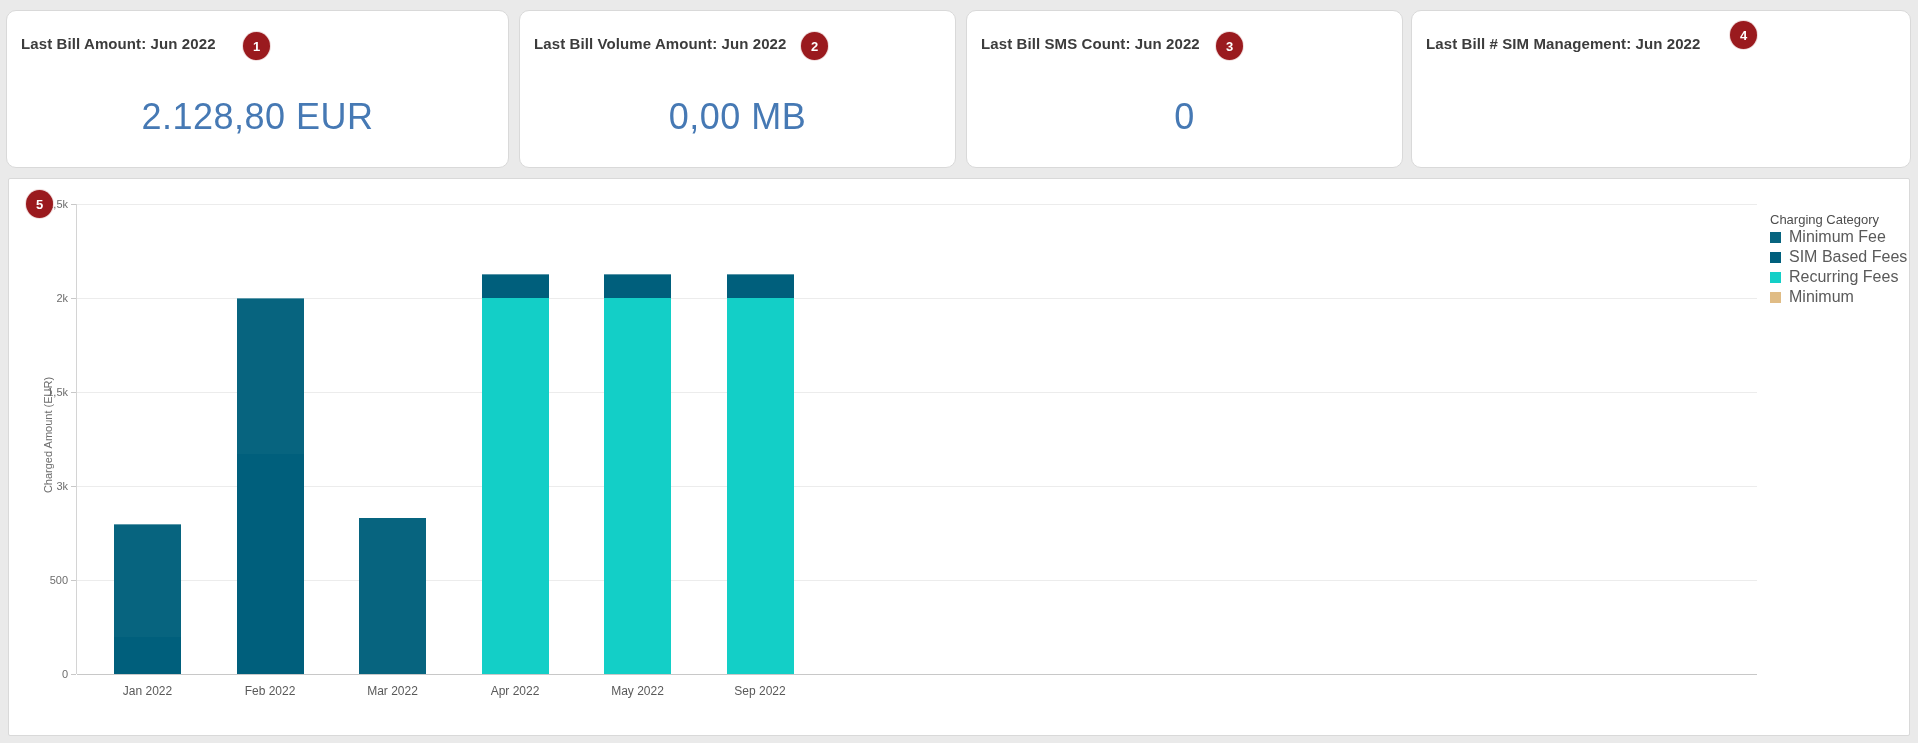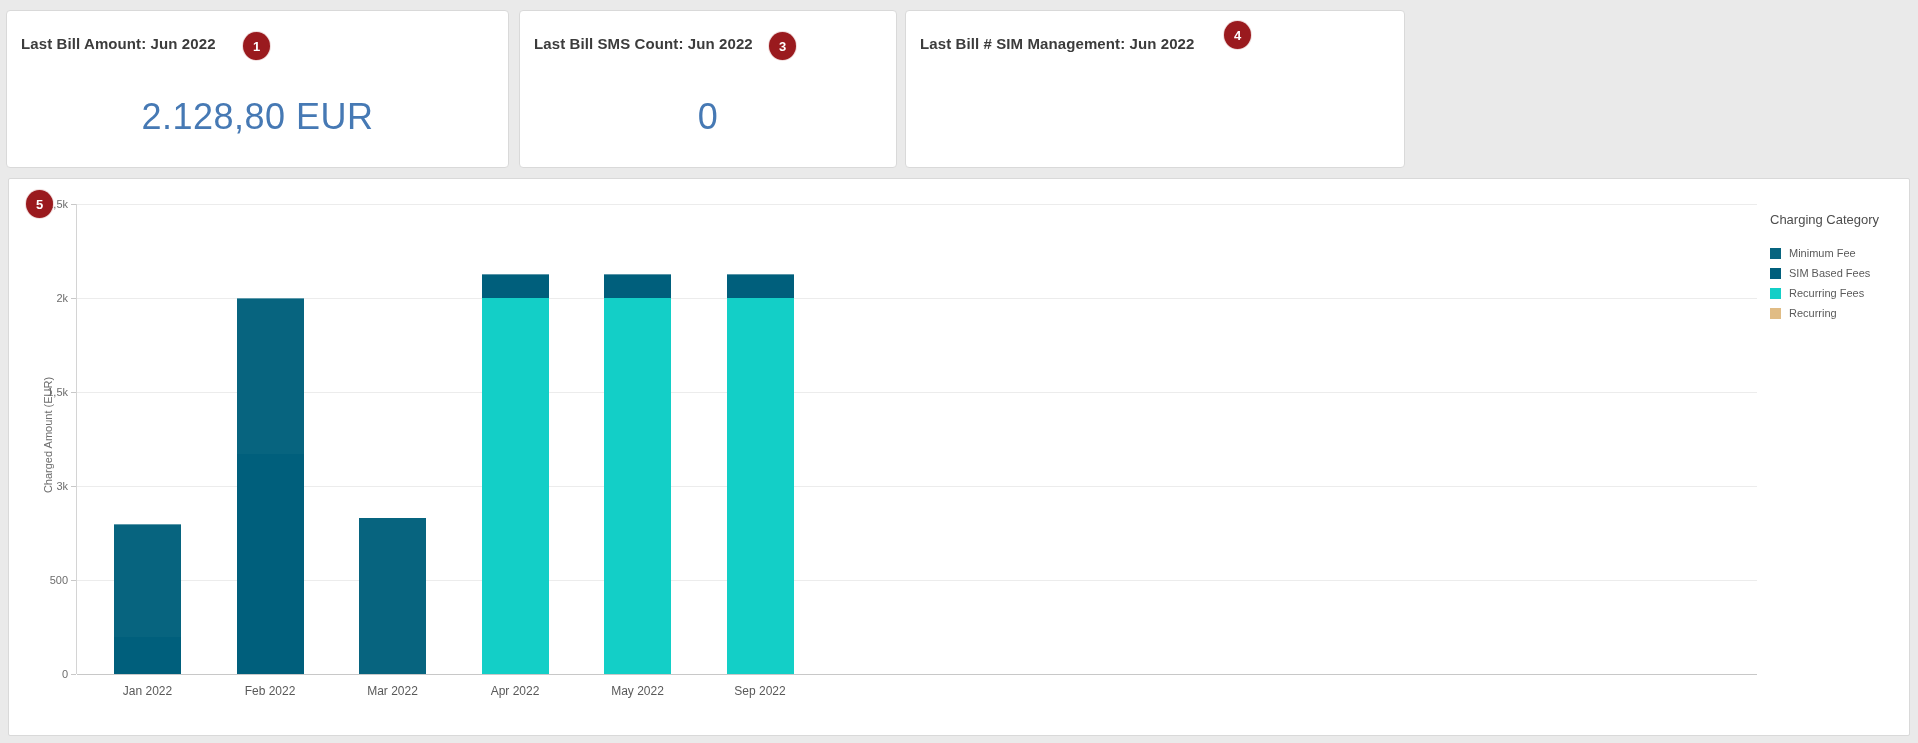--- a/index.html
+++ b/index.html
@@ -4,25 +4,25 @@
 <style>
   * { margin:0; padding:0; box-sizing:border-box; }
   html,body { background:#eaeaea; font-family:"Liberation Sans", sans-serif; }
   #stage {
     position:relative; width:1918px; height:743px; background:#eaeaea; overflow:hidden;
   }
   
   .kpi-row { position:absolute; left:6px; top:10px; width:1905px; height:158px; display:flex; }
   .kpi-card {
     position:relative; height:158px; background:#ffffff;
-    border:1px solid #d9d9d9; border-radius:4px;
+    border:1px solid #d9d9d9; border-radius:10px;
   }
   .kpi-card.c1 { width:503px; margin-right:10px; }
   .kpi-card.c2 { width:437px; margin-right:10px; }
-  .kpi-card.c3 { width:378px; margin-right:8px; }
+  .kpi-card.c3 { width:437px; margin-right:8px; }
   .kpi-card.c4 { width:500px;padding-left:9px; }
   .kpi-title {
     position:absolute; left:14px; top:24px; font-size:15px; font-weight:bold;
     color:#3c3c3c; letter-spacing:0.1px; white-space:nowrap;
   }
   .kpi-value {
     position:absolute; left:0; top:85px; width:100%; text-align:center;
     font-size:36px; color:#4679b4; font-weight:400; letter-spacing:0.5px;
   }
   
@@ -54,35 +54,40 @@
     font-size:11px; color:#6d6d6d;
   }
   .bar-seg { position:absolute; }
   .bar-seg.divided { box-shadow: inset 0 1px 0 rgba(255,255,255,0.35); }
   .x-label {
     position:absolute; top:480px; width:90px; text-align:center;
     font-size:12px; color:#595959;
   }
   
   .legend { position:absolute; left:1761px; top:33px; width:138px; }
-  .legend-title { font-size:13px; color:#4d4d4d; margin-bottom:16px; white-space:nowrap; }
+  .legend-title { font-size:13px; color:#4d4d4d; white-space:nowrap; }
   .legend-item { display:flex; align-items:center; height:20px; cursor:pointer; }
   .legend-swatch { width:11px; height:11px; margin-right:8px; flex:none; }
-  .legend-label { font-size:11px; color:#5a5a5a; white-space:nowrap; }
+  .legend-label { font-size:16px; color:#5a5a5a; white-space:nowrap; }
 </style>
 </head>
 <body>
 
 <div id="stage">
 
   <div class="kpi-row">
     <div class="kpi-card c1">
       <div class="kpi-title">Last Bill Amount: Jun 2022</div>
       <div class="badge" style="left:236px; top:21px;">1</div>
       <div class="kpi-value">2.128,80 EUR</div>
+    </div>
+    <div class="kpi-card c2">
+      <div class="kpi-title">Last Bill Volume Amount: Jun 2022</div>
+      <div class="badge" style="left:281px; top:21px;">2</div>
+      <div class="kpi-value">0,00 MB</div>
     </div>
     <div class="kpi-card c3">
       <div class="kpi-title">Last Bill SMS Count: Jun 2022</div>
       <div class="badge" style="left:249px; top:21px;">3</div>
       <div class="kpi-value">0</div>
     </div>
     <div class="kpi-card c4">
       <div class="kpi-title">Last Bill # SIM Management: Jun 2022</div>
       <div class="badge" style="left:318px; top:10px;">4</div>
     </div>
@@ -138,19 +143,19 @@
           <div class="legend-item">
             <span class="legend-swatch" style="background: rgb(0, 95, 124);"></span>
             <span class="legend-label">SIM Based Fees</span>
           </div>
           <div class="legend-item">
             <span class="legend-swatch" style="background: rgb(19, 207, 199);"></span>
             <span class="legend-label">Recurring Fees</span>
           </div>
           <div class="legend-item">
             <span class="legend-swatch" style="background: rgb(224, 188, 133);"></span>
-            <span class="legend-label">Recurring</span>
+            <span class="legend-label">Minimum</span>
           </div>
         </div>
     </div>
   </div>
 
 </div>
 
 </body></html>

